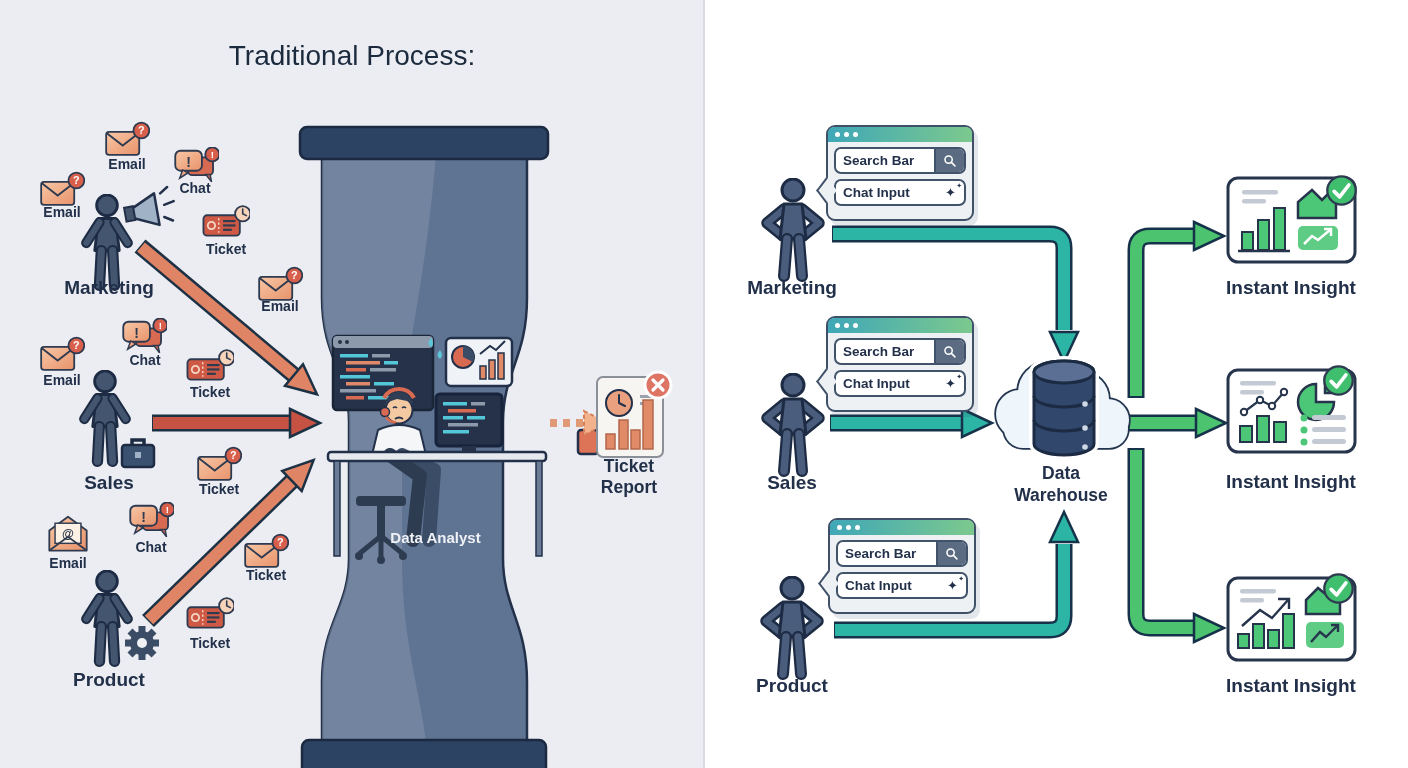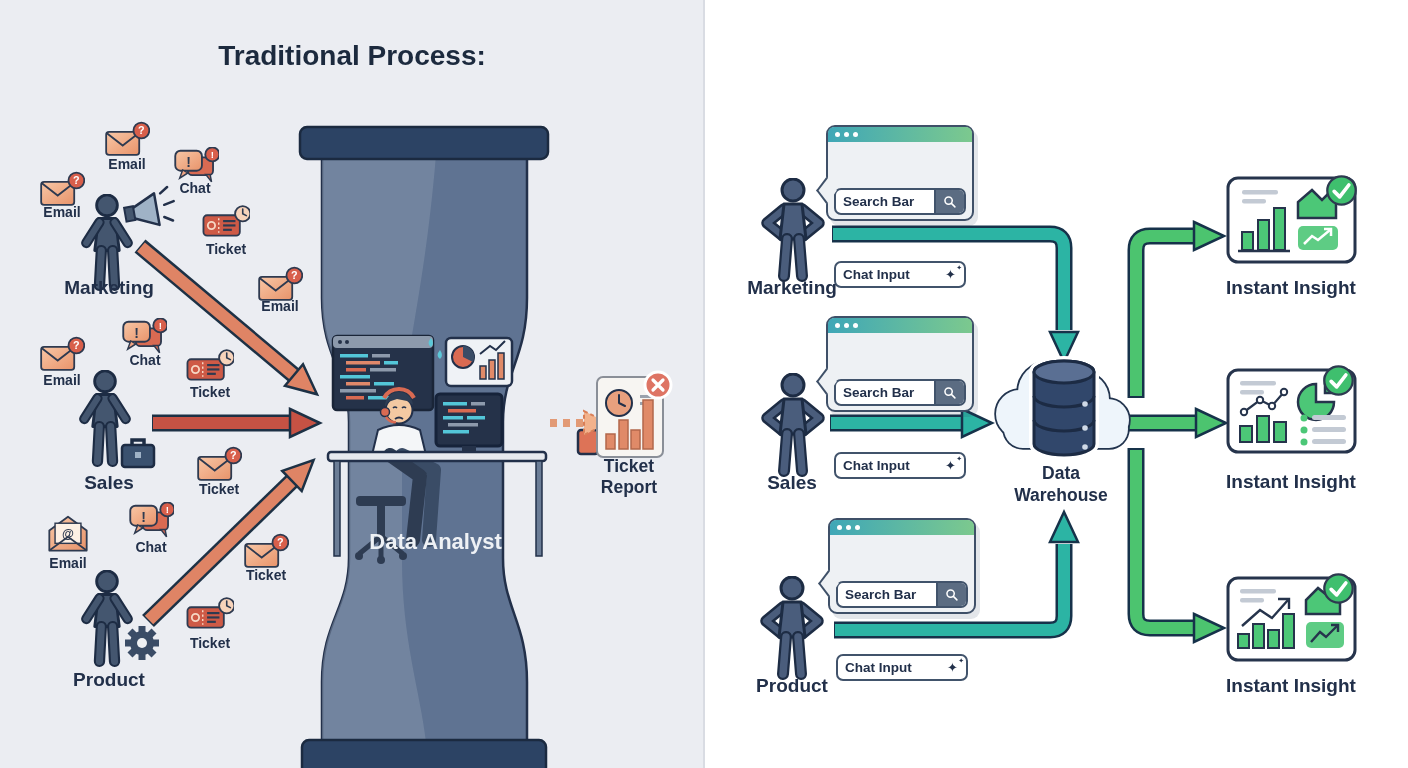--- a/index.html
+++ b/index.html
@@ -7,35 +7,35 @@
          font-family:"Liberation Sans",sans-serif;}
   .halfL{position:absolute;left:0;top:0;width:704px;height:768px;background:#ebedf2;}
   .halfR{position:absolute;left:704px;top:0;width:704px;height:768px;background:#ffffff;}
   .divider{position:absolute;left:703px;top:0;width:2px;height:768px;background:#d9dce3;}
   svg.art{position:absolute;top:0;z-index:2;}
   .lbl{position:absolute;transform:translateX(-50%);white-space:nowrap;z-index:6;
        color:#22304a;font-size:14px;font-weight:600;text-align:center;}
   .plabel{font-size:19px;font-weight:700;text-align:right;}
   .ttl{position:absolute;transform:translateX(-50%);top:40px;white-space:nowrap;z-index:6;
        font-size:28px;color:#1c2a3e;display:inline-flex;column-gap:9px;}
-  .ttl .tb{font-weight:700;}
+  .ttl .tb{font-weight:400;}
   .ttl .tr{font-weight:400;}
-  .analyst-lbl{color:#eef1f5;font-weight:600;font-size:22px;padding-left:21px;}
+  .analyst-lbl{color:#eef1f5;font-weight:600;font-size:15px;padding-left:21px;}
   .two-line{line-height:21px;font-size:17.5px;}
   .wh-lbl{line-height:22px;font-size:17.5px;font-weight:700;}
   
   .bwin{position:absolute;width:144px;height:92px;background:#eef1f4;border:2.5px solid #3f5068;
         border-radius:9px;box-shadow:4px 5px 0 rgba(40,60,90,.13);z-index:5;}
   .bhead{height:15px;background:linear-gradient(90deg,#3fa7b7,#7cc98e);
          border-radius:6px 6px 0 0;display:flex;align-items:center;gap:4px;padding-left:7px;}
   .bdot{width:5px;height:5px;border-radius:50%;background:#fff;}
   .bbody{padding:5px 6px;display:flex;flex-direction:column;gap:5px;}
   .brow{height:27px;background:#fff;border:2px solid #41536b;border-radius:7px;
         display:flex;align-items:center;justify-content:space-between;padding-left:7px;
-        overflow:hidden;box-sizing:border-box;margin-top:41px;}
+        overflow:hidden;box-sizing:border-box;}
   .btext{font-size:13.5px;font-weight:600;color:#22304a;}
   .mbtn{width:28px;height:100%;background:#5b6c82;display:flex;align-items:center;
         justify-content:center;border-left:2px solid #41536b;}
   .sparkle{margin-right:8px;color:#22304a;font-size:13px;position:relative;line-height:1;}
   .sparkle i{position:absolute;font-style:normal;font-size:7px;top:-4px;right:-6px;}
   .btail{position:absolute;left:-10px;top:55px;width:15px;height:15px;background:#eef1f4;
          border-left:2.5px solid #3f5068;border-bottom:2.5px solid #3f5068;
          transform:rotate(45deg) skew(8deg,8deg);}
 </style>
 </head>

